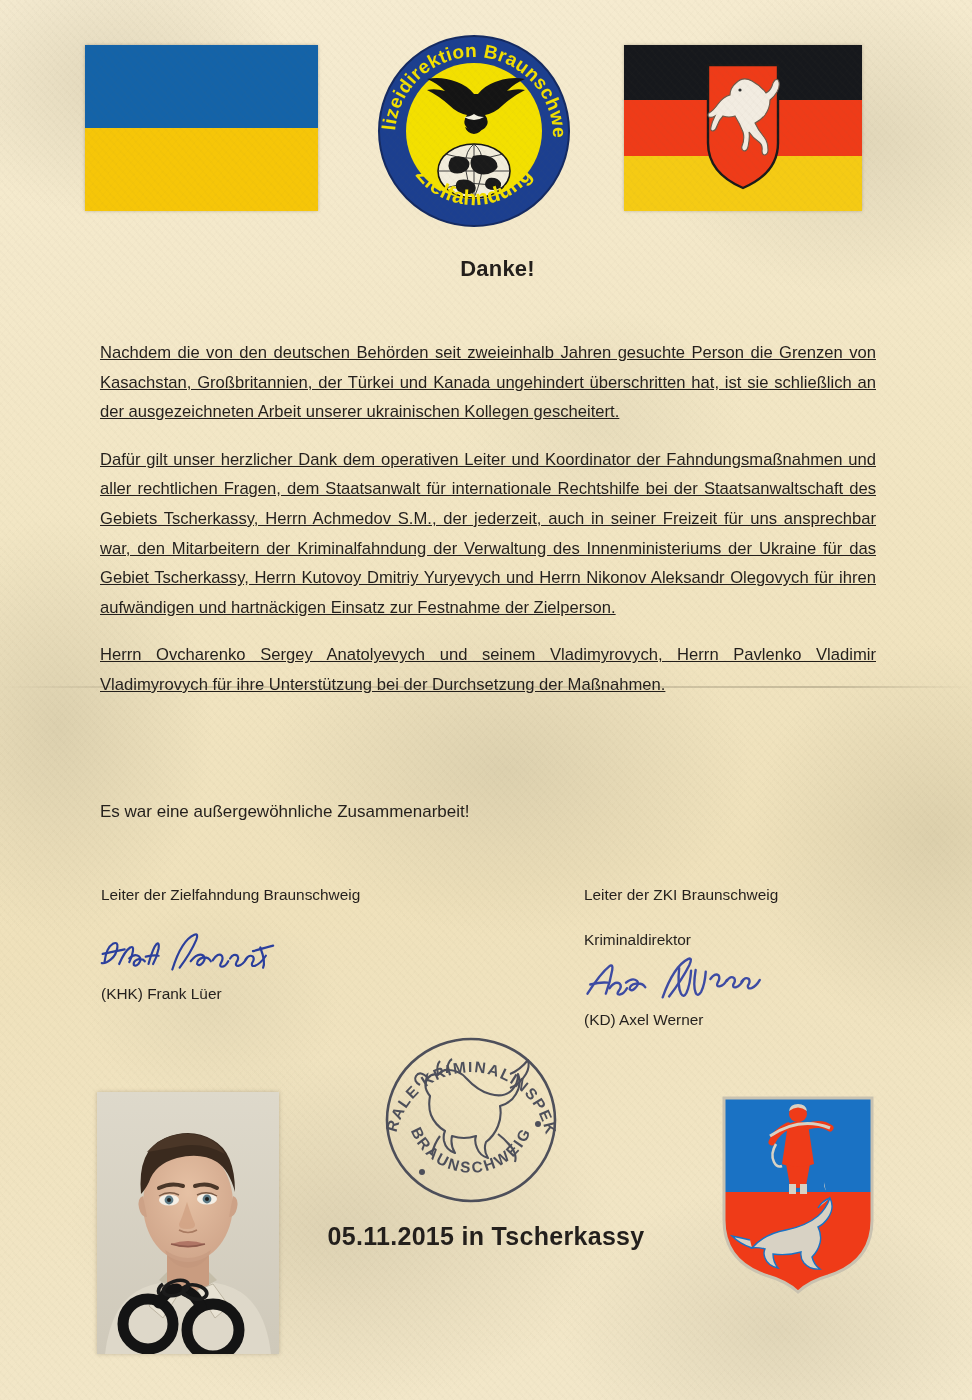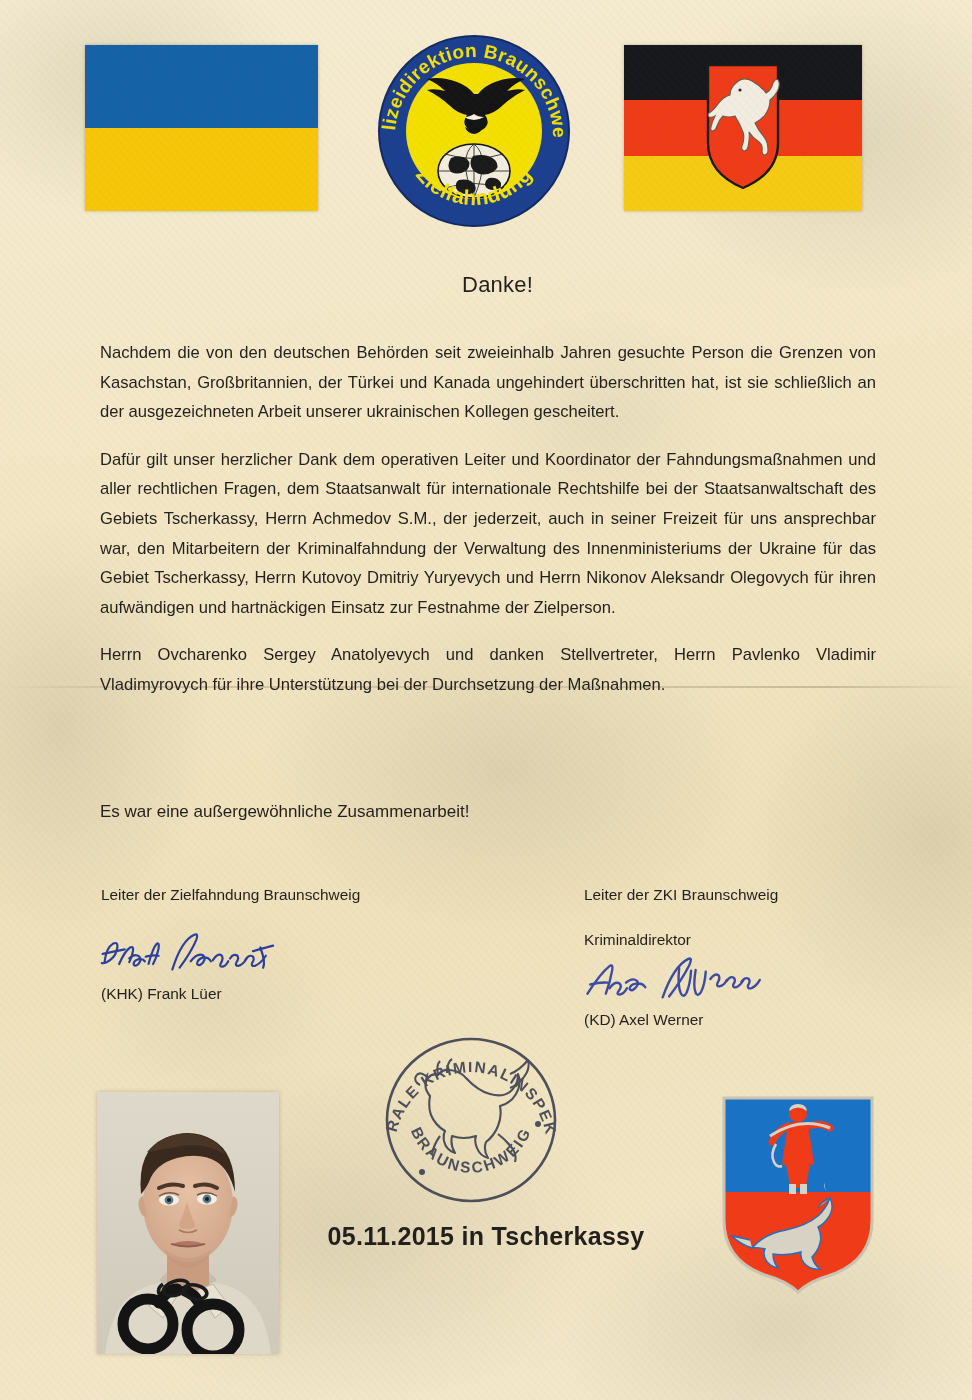--- a/index.html
+++ b/index.html
@@ -62,30 +62,31 @@
   .coa    { position: absolute; left: 718px; top: 1092px; width: 160px; height: 206px; }
 
   
   .photo {
     position: absolute; left: 97px; top: 1092px; width: 182px; height: 262px;
     box-shadow: 0 0 4px rgba(80,70,50,0.28);
   }
 
   
   .title {
-    position: absolute; left: 0; right: 0; top: 272px;
+    position: absolute; left: 0; right: 0; top: 256px;
     text-align: center;
-    font-size: 22px; font-weight: normal; letter-spacing: 0.2px; padding-left: 23px;
+    font-size: 22px; font-weight: bold; letter-spacing: 0.2px; padding-left: 23px;
   }
   .body { position: absolute; left: 100px; width: 788px; top: 338px; }
   .para {
     font-size: 16.6px;
     line-height: 29.6px;
     text-align: justify;
     margin: 0 12px 18px 0;
+    text-decoration: underline;
   }
   .para.last-natural { text-align: left; }
   .para.gap-before { margin-top: 4px; }
   .closing {
     position: absolute; left: 100px; top: 797px;
     font-size: 17px; line-height: 29.6px;
   }
 
   
   .sigcol { position: absolute; font-size: 15.4px; line-height: 22px; }
@@ -162,21 +163,21 @@
   </svg>
 
   <div class="grain"></div>
   <div class="crease"></div>
 
   <div class="title">Danke!</div>
 
   <div class="body">
     <p class="para">Nachdem die von den deutschen Behörden seit zweieinhalb Jahren gesuchte Person die Grenzen von Kasachstan, Großbritannien, der Türkei und Kanada ungehindert überschritten hat, ist sie schließlich an der ausgezeichneten Arbeit unserer ukrainischen Kollegen gescheitert.</p>
     <p class="para">Dafür gilt unser herzlicher Dank dem operativen Leiter und Koordinator der Fahndungsmaßnahmen und aller rechtlichen Fragen, dem Staatsanwalt für internationale Rechtshilfe bei der Staatsanwaltschaft des Gebiets Tscherkassy, Herrn Achmedov S.M., der jederzeit, auch in seiner Freizeit für uns ansprechbar war, den Mitarbeitern der Kriminalfahndung der Verwaltung des Innenministeriums der Ukraine für das Gebiet Tscherkassy, Herrn Kutovoy Dmitriy Yuryevych und Herrn Nikonov Aleksandr Olegovych für ihren aufwändigen und hartnäckigen Einsatz zur Festnahme der Zielperson.</p>
-    <p class="para gap-before">Herrn Ovcharenko Sergey Anatolyevych und danken Stellvertreter, Herrn Pavlenko Vladimir Vladimyrovych für ihre Unterstützung bei der Durchsetzung der Maßnahmen.</p>
+    <p class="para gap-before">Herrn Ovcharenko Sergey Anatolyevych und seinem Vladimyrovych, Herrn Pavlenko Vladimir Vladimyrovych für ihre Unterstützung bei der Durchsetzung der Maßnahmen.</p>
   </div>
 
   <div class="closing">Es war eine außergewöhnliche Zusammenarbeit!</div>
 
   <div class="sigcol left">
     <div class="sigrole">Leiter der Zielfahndung Braunschweig</div>
     <svg class="sigink" viewBox="0 0 230 48">
       <g fill="none" stroke="#2b3f9c" stroke-width="2.4" stroke-linecap="round">
         <path d="M6 34 q2 -16 9 -20 q6 -3 5 4 q-1 8 -7 13 q-6 5 -10 4"></path>
         <path d="M4 25 q14 -3 24 -5"></path>

